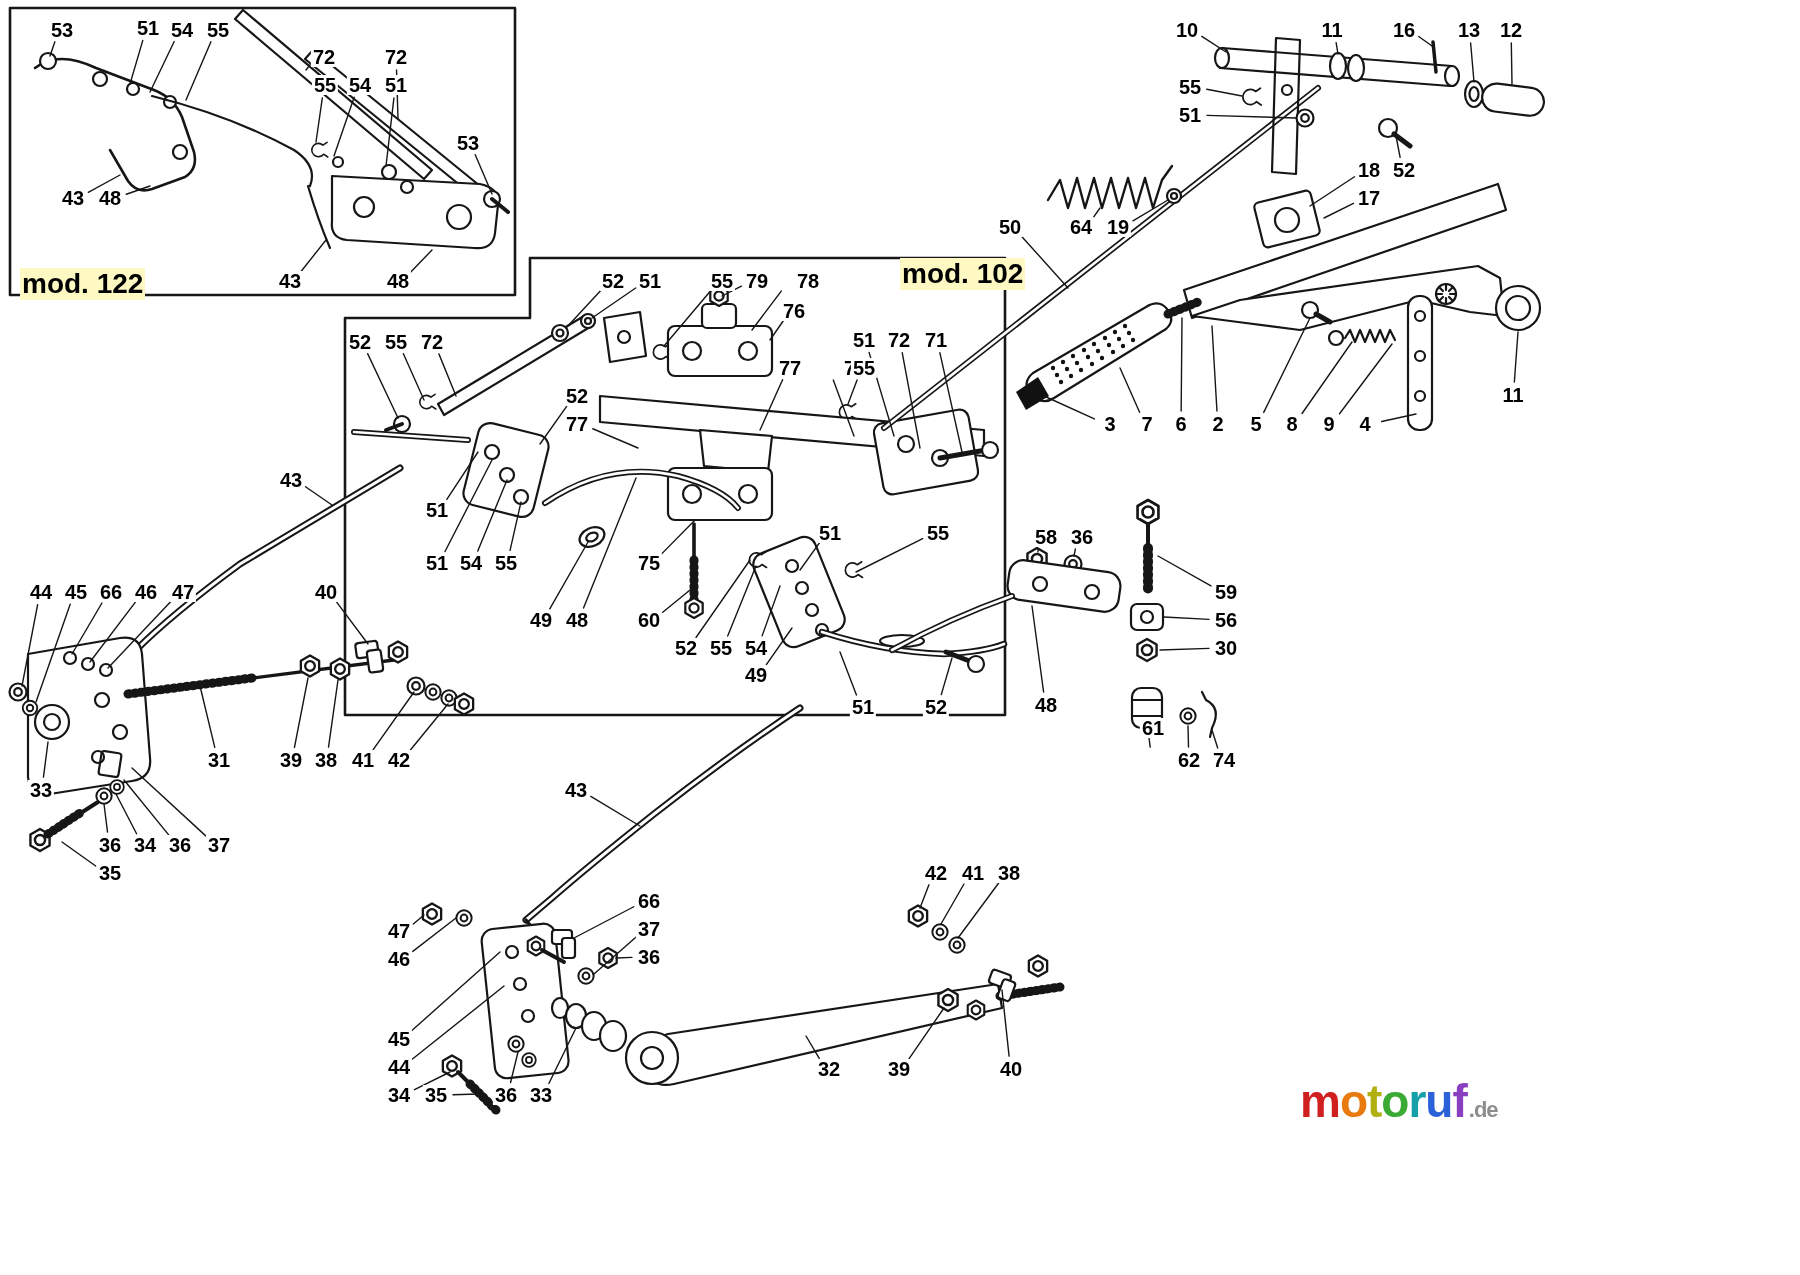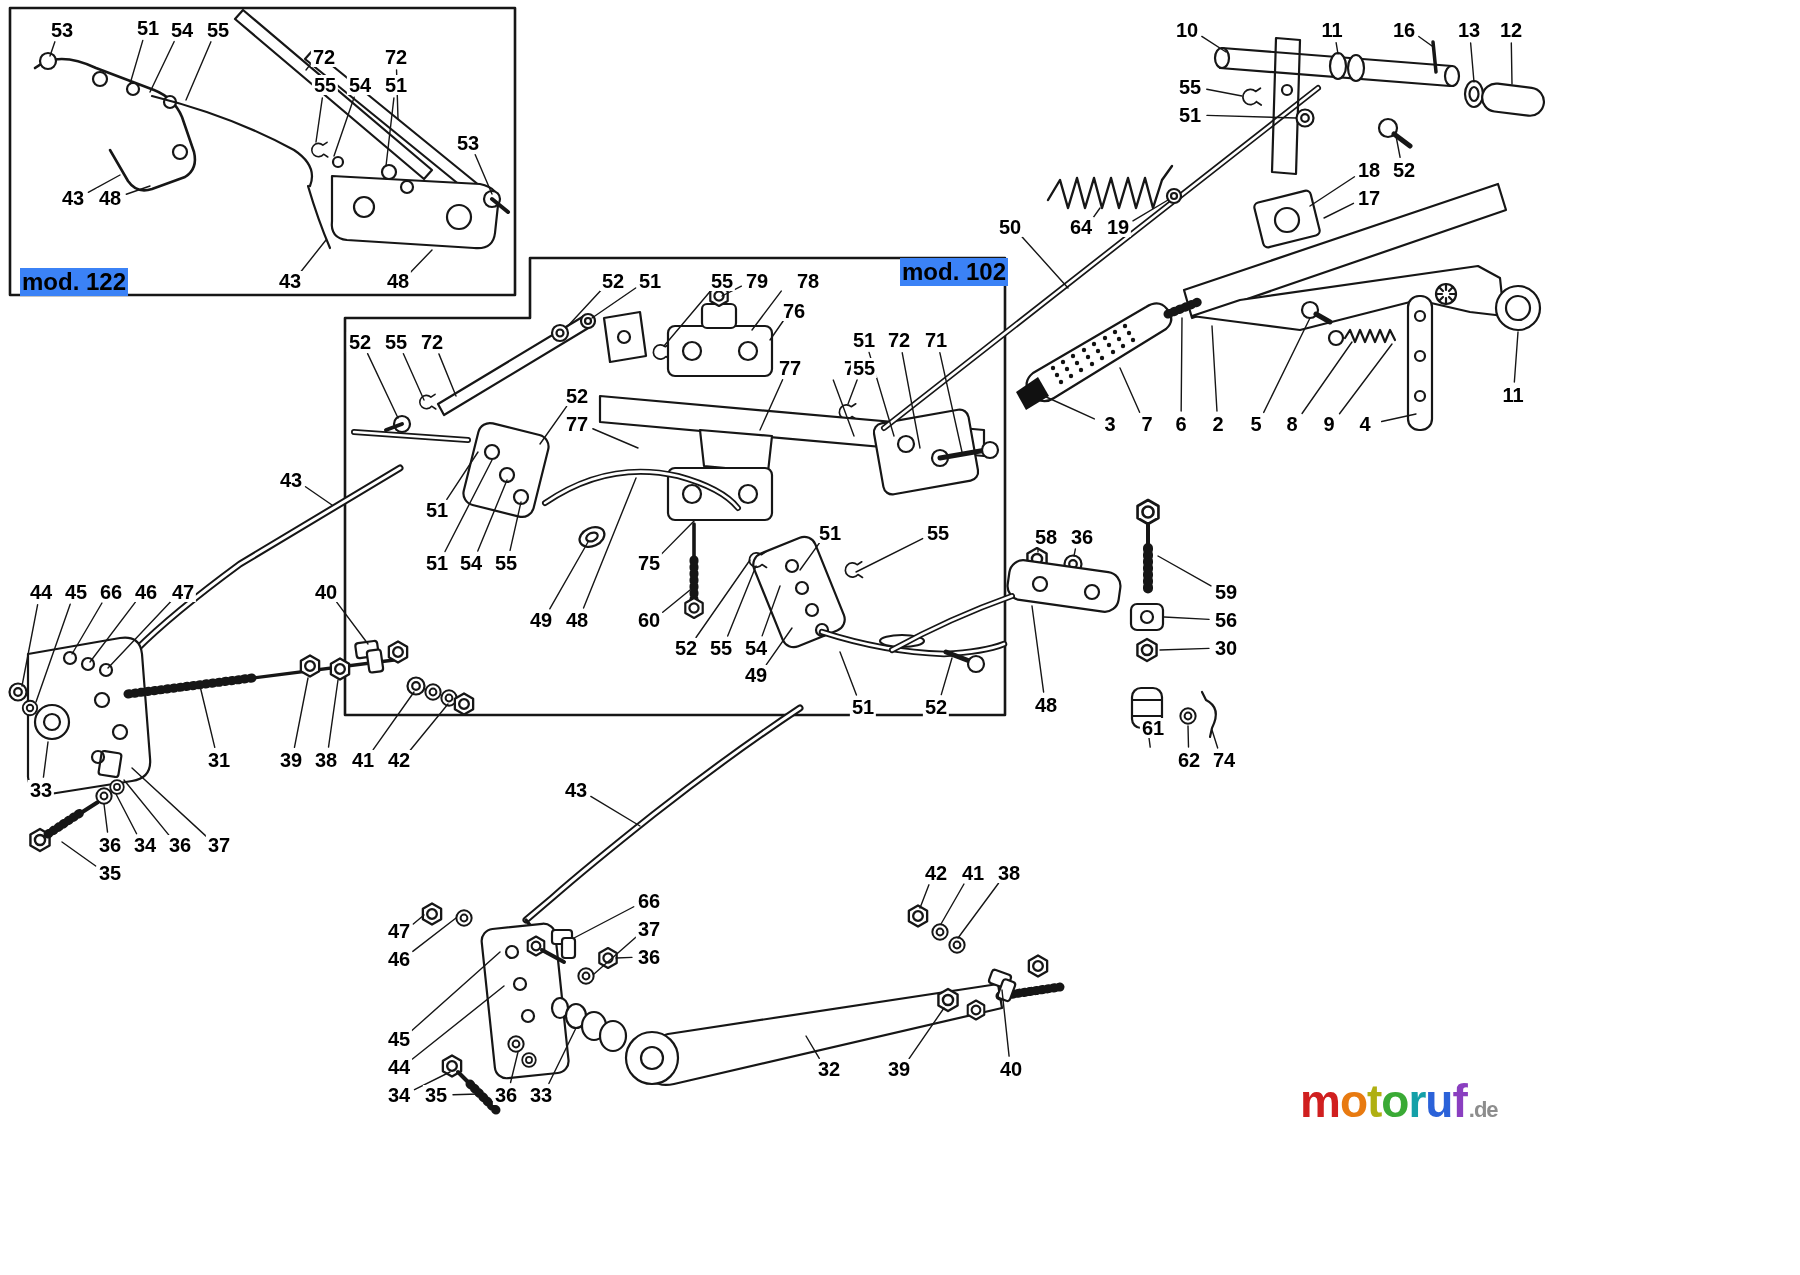--- a/index.html
+++ b/index.html
@@ -2,21 +2,21 @@
 <html><head>
 <meta charset="utf-8">
 <style>
   html,body{margin:0;padding:0}
   body{width:1800px;height:1275px;position:relative;background:#fff;
        font-family:"Liberation Sans",sans-serif;overflow:hidden}
   svg.stage{position:absolute;left:0;top:0;z-index:1}
   .labels{position:absolute;left:0;top:0;width:1688px;height:1275px;z-index:2;pointer-events:none}
   .part-label{position:absolute;transform:translate(-50%,-50%);font-size:20px;font-weight:700;
               color:#000;line-height:1;white-space:nowrap;background:#fff;padding:0 2px}
-  .mod-label{position:absolute;font-size:24px;font-weight:700;color:#000;z-index:3;background:#3b82f6;padding:0 2px}
+  .mod-label{position:absolute;font-size:28px;font-weight:700;color:#000;z-index:3;background:#fef9c3;padding:0 2px}
   .watermark{position:absolute;left:1300px;top:1078px;z-index:3;font-weight:700;font-size:46px;line-height:1;letter-spacing:-1px}
   .watermark .de{font-size:22px;color:#8d8d8d;margin-left:2px;font-weight:700}
 </style>
 </head>
 <body>
 
 <svg class="stage" width="1800" height="1275" viewBox="0 0 1800 1275">
   <defs>
     <g id="hex">
         <polygon points="8.7,5 0,10 -8.7,5 -8.7,-5 0,-10 8.7,-5" fill="#fff"></polygon>

